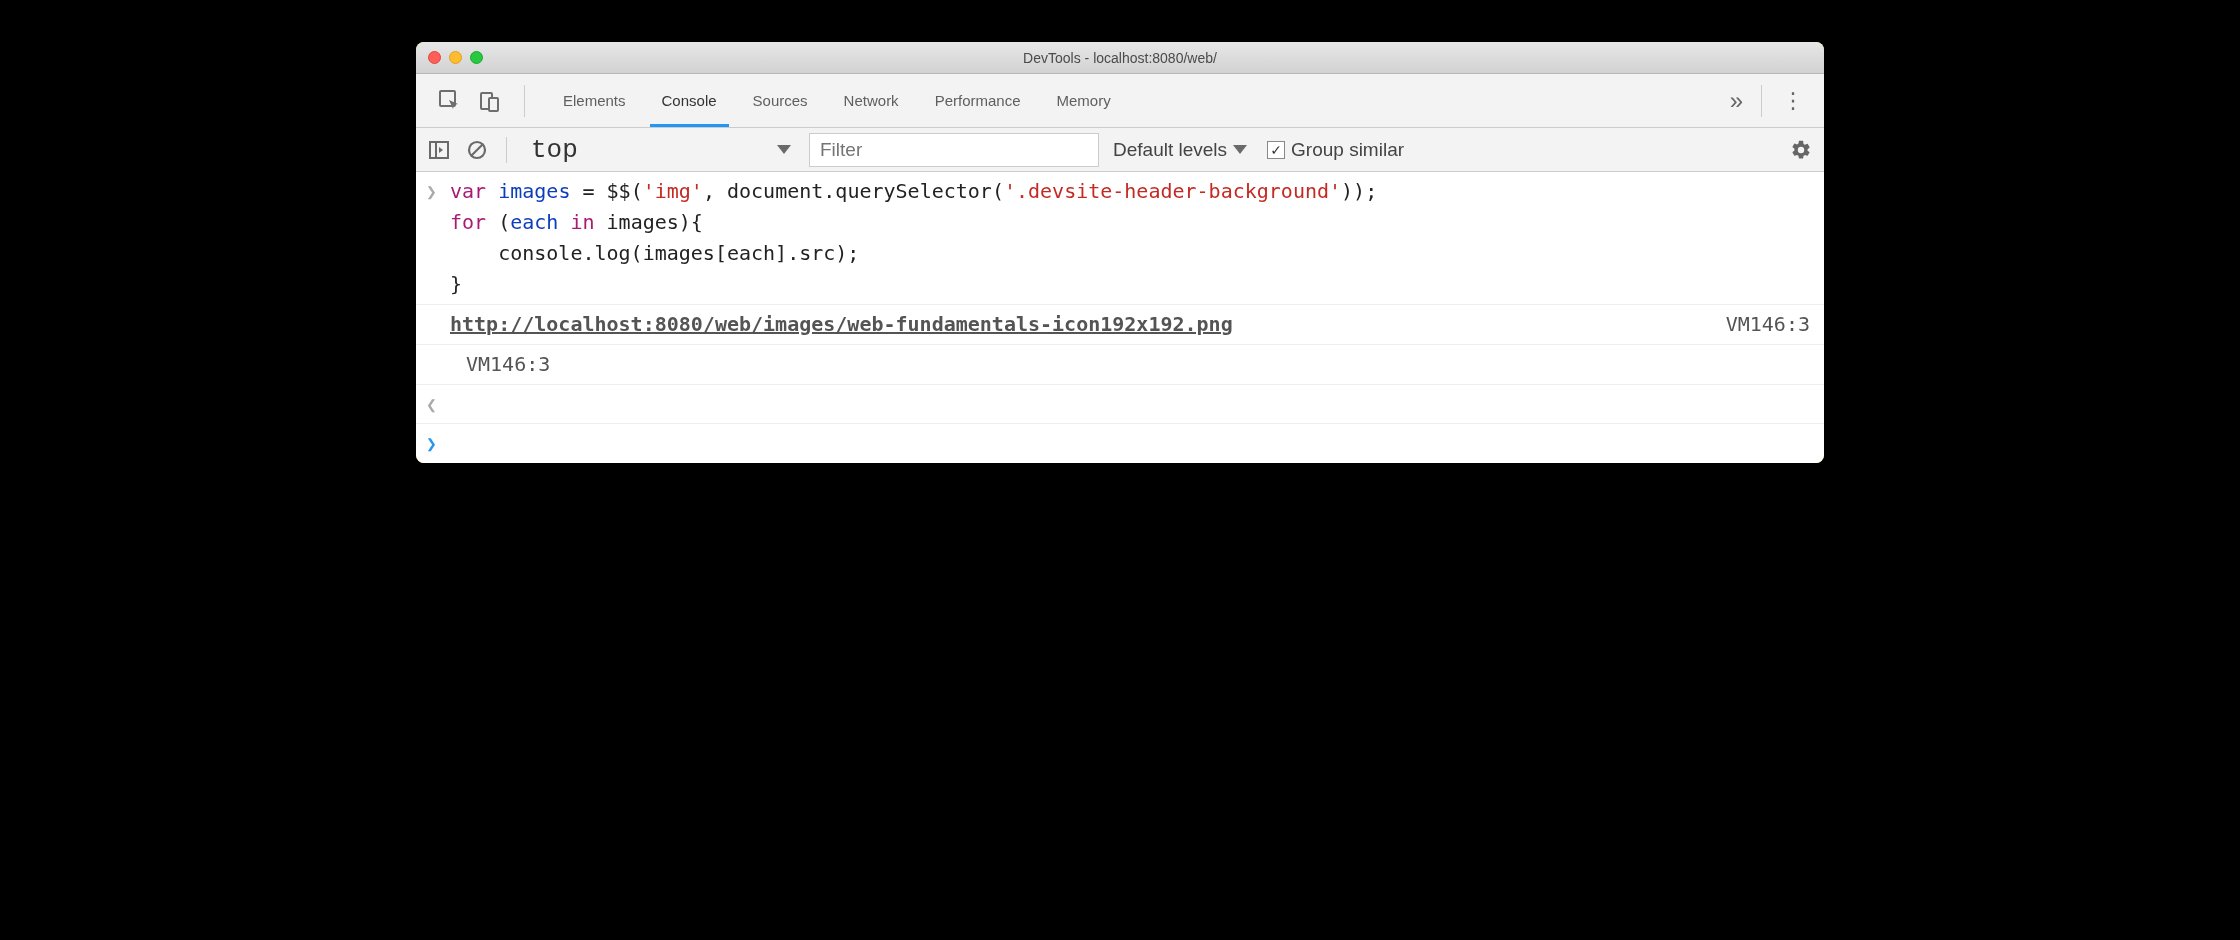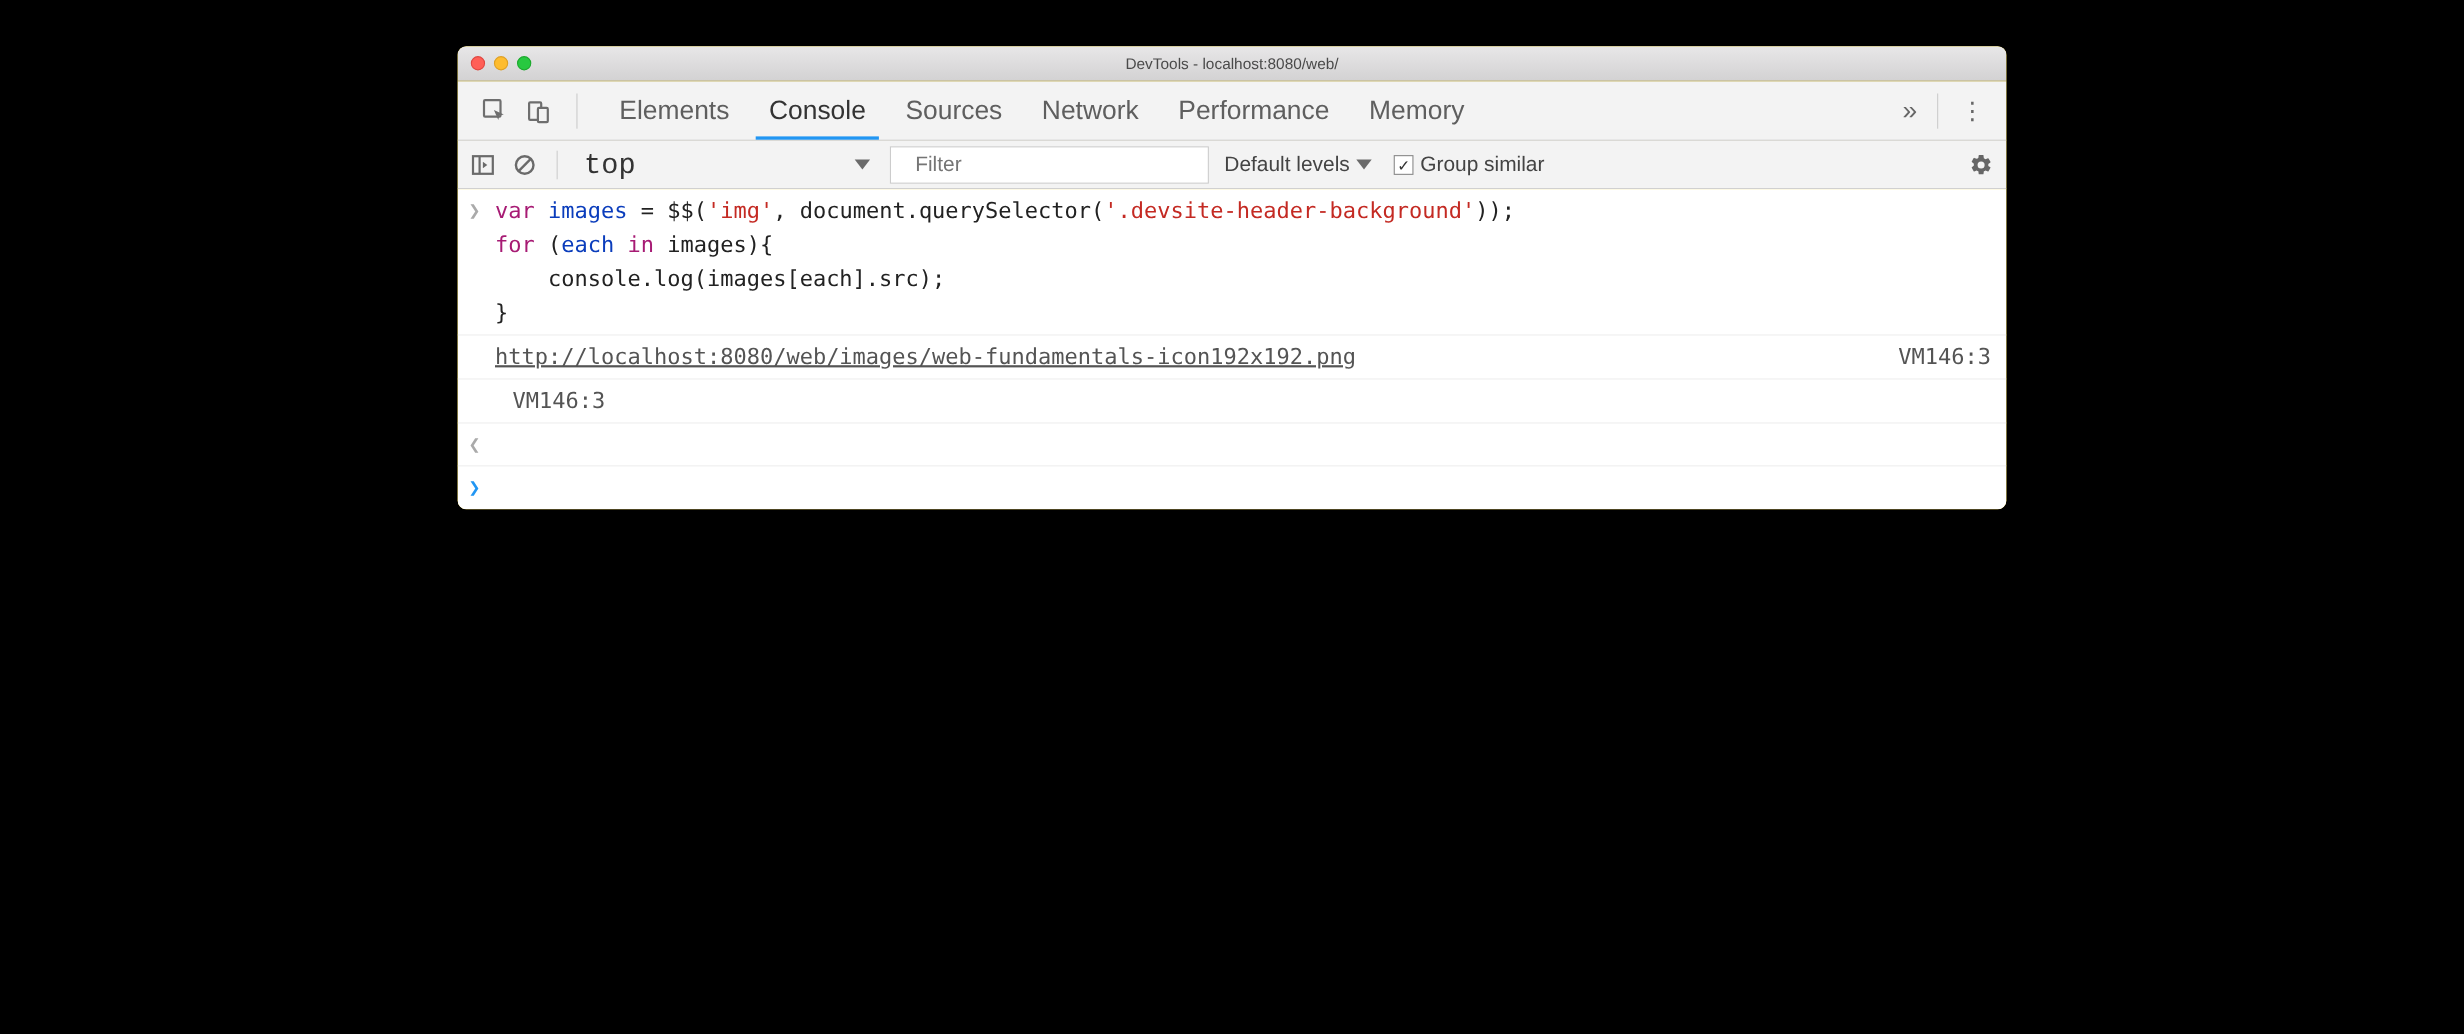--- a/index.html
+++ b/index.html
@@ -68,21 +68,21 @@
     display: flex;
     align-items: stretch;
     height: 100%;
     margin-left: 14px;
     flex: 1;
   }
   .tab {
     padding: 0 18px;
     display: flex;
     align-items: center;
-    font-size: 24px;
+    font-size: 15px;
     color: #5f5f5f;
     cursor: pointer;
     position: relative;
   }
   .tab.active {
     color: #333;
   }
   .tab.active::after {
     content: "";
     position: absolute;
@@ -131,21 +131,21 @@
     border-left: 7px solid transparent;
     border-right: 7px solid transparent;
     border-top: 9px solid #6a6a6a;
   }
   .filter-input {
     height: 34px;
     border: 1px solid #ccc;
     background: #fff;
     font-size: 19px;
     color: #888;
-    padding: 0 22px;
+    padding: 0 10px;
     width: 290px;
   }
   .levels {
     display: flex;
     align-items: center;
     gap: 6px;
     font-size: 19px;
     color: #444;
     padding: 0 6px;
   }
@@ -179,21 +179,21 @@
     font-size: 18px;
     padding-top: 2px;
   }
   .gutter.blue { color: #2196f3; font-weight: bold; }
   .content { flex: 1; white-space: pre; color: #222; }
   .source-link {
     color: #545454;
     flex-shrink: 0;
     margin-left: 16px;
   }
-  .url { color: #545454; text-decoration: underline; }
+  .url { color: #545454; text-decoration: underline; font-weight: bold; }
   .kw { color: #a71b74; }
   .def { color: #0b3dbc; }
   .str { color: #c42a23; }
   .undef { color: #808080; }
 
   svg { display: block; }
 </style>
 </head>
 <body>
 

